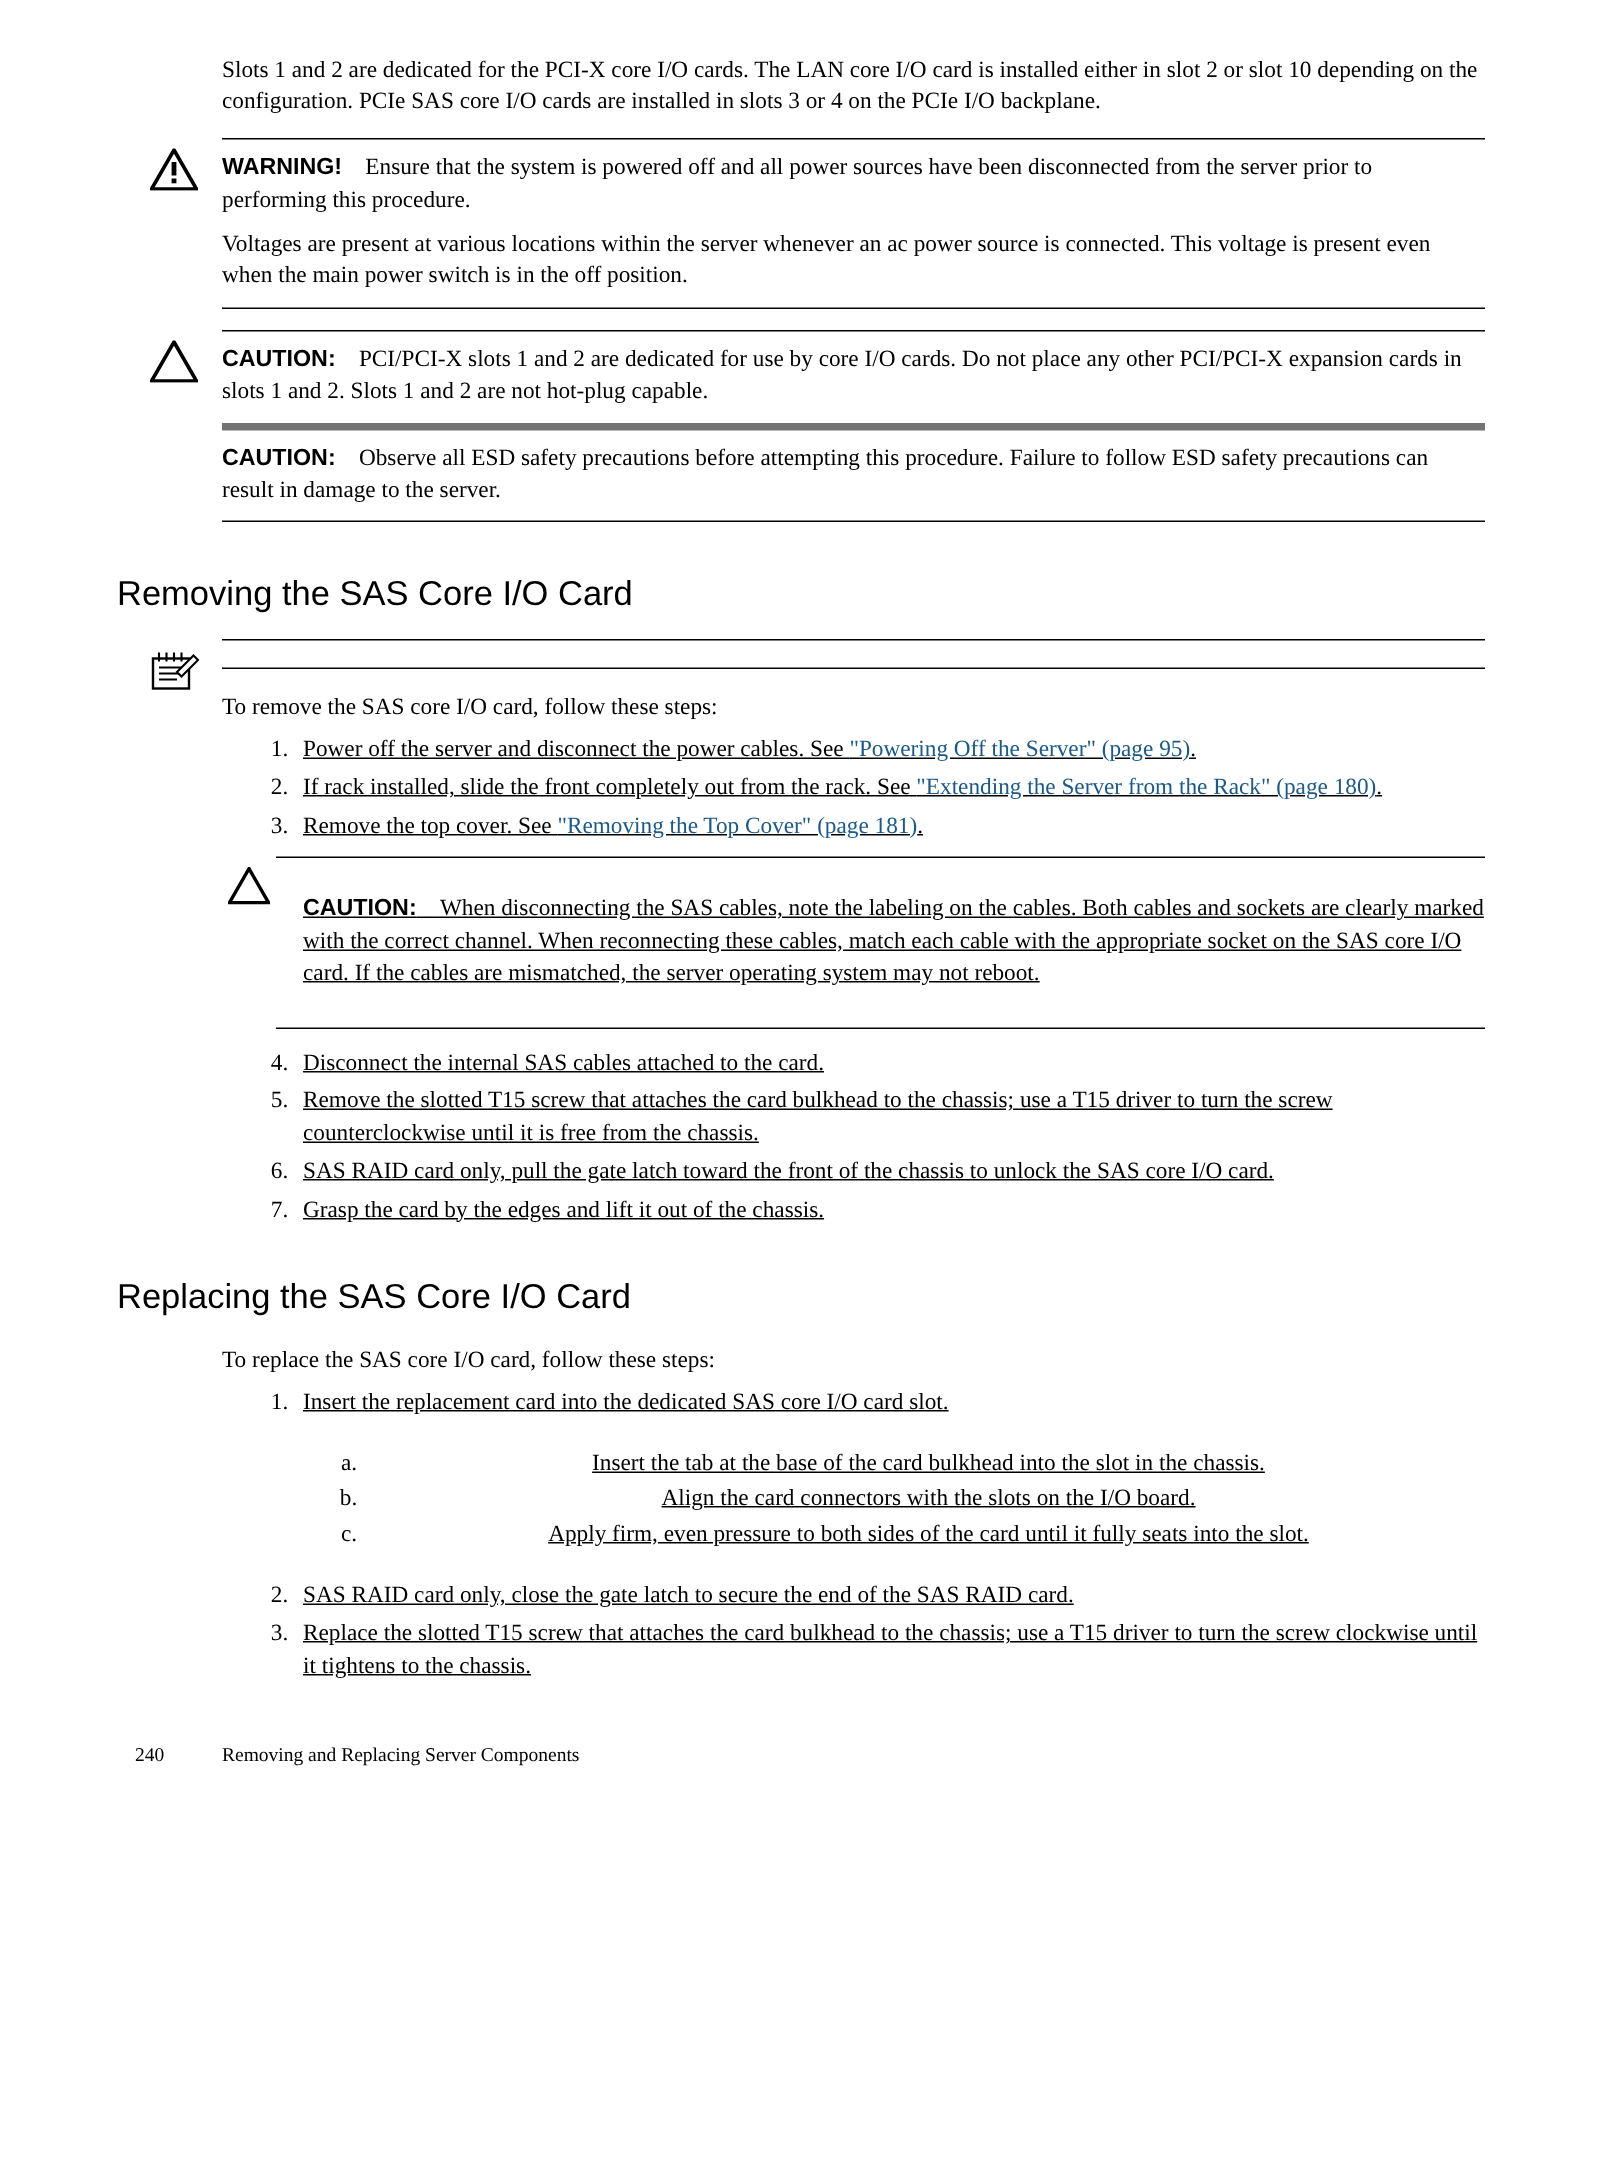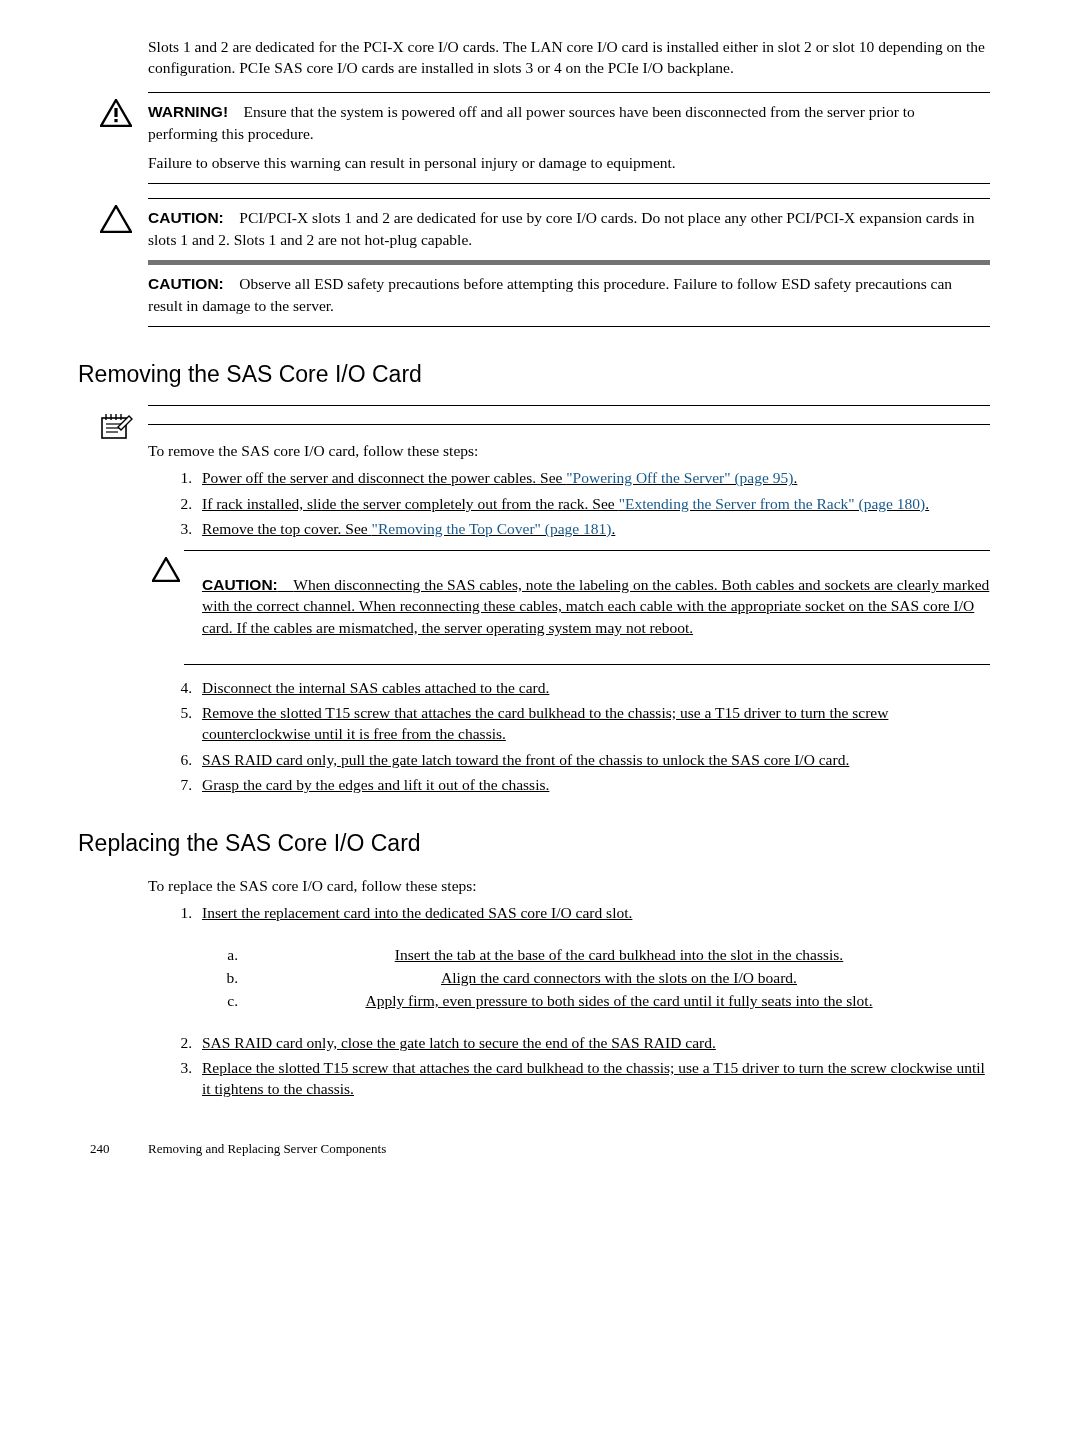--- a/index.html
+++ b/index.html
@@ -104,21 +104,21 @@
 
   <div class="admon">
     <div class="icon">
       <svg width="32" height="28" viewBox="0 0 32 28">
         <polygon points="16,1 31,27 1,27" fill="none" stroke="#000" stroke-width="2.4"></polygon>
         <rect x="14.4" y="9" width="3.2" height="9" fill="#000"></rect>
         <rect x="14.4" y="20" width="3.2" height="3.2" fill="#000"></rect>
       </svg>
     </div>
     <p><span class="label-bold">WARNING!</span>&nbsp;&nbsp;&nbsp;&nbsp;<span>Ensure that the system is powered off and all power sources have been disconnected from the server prior to performing this procedure.</span></p>
-    <p>Failure to observe this warning can result in personal injury or damage to equipment.</p>
+    <p>Voltages are present at various locations within the server whenever an ac power source is connected. This voltage is present even when the main power switch is in the off position.</p>
   </div>
 
   <div class="admon">
     <div class="icon">
       <svg width="32" height="28" viewBox="0 0 32 28">
         <polygon points="16,1 31,27 1,27" fill="none" stroke="#000" stroke-width="2.4"></polygon>
       </svg>
     </div>
     <p><span class="label-bold">CAUTION:</span>&nbsp;&nbsp;&nbsp;&nbsp;<span>PCI/PCI-X slots 1 and 2 are dedicated for use by core I/O cards. Do not place any other PCI/PCI-X expansion cards in slots 1 and 2. Slots 1 and 2 are not hot-plug capable.</span></p>
     <div class="admon-sub" style="border-top:5px solid #737373; padding-top:8px;">
@@ -141,21 +141,21 @@
         <line x1="22" y1="2" x2="22" y2="8" stroke="#000" stroke-width="1.4"></line>
         <path d="M22 18 L33 7 L30 4 L19 15 Z" fill="#fff" stroke="#000" stroke-width="1.4"></path>
       </svg>
     </div>
   </div>
 
   <p class="body-para">To remove the SAS core I/O card, follow these steps:</p>
 
   <ol class="steps">
     <li><span>Power off the server and disconnect the power cables. See </span><span class="xref">"Powering Off the Server" (page 95)</span><span>.</span></li>
-    <li><span>If rack installed, slide the server completely out from the rack. See </span><span class="xref">"Extending the Server from the Rack" (page 180)</span><span>.</span></li>
+    <li><span>If rack installed, slide the front completely out from the rack. See </span><span class="xref">"Extending the Server from the Rack" (page 180)</span><span>.</span></li>
     <li><span>Remove the top cover. See </span><span class="xref">"Removing the Top Cover" (page 181)</span><span>.</span>
 
       <div class="inline-admon">
         <div class="icon">
           <svg width="28" height="25" viewBox="0 0 32 28">
             <polygon points="16,1 31,27 1,27" fill="none" stroke="#000" stroke-width="2.6"></polygon>
           </svg>
         </div>
         <p><span class="label-bold">CAUTION:</span>&nbsp;&nbsp;&nbsp;&nbsp;<span>When disconnecting the SAS cables, note the labeling on the cables. Both cables and sockets are clearly marked with the correct channel. When reconnecting these cables, match each cable with the appropriate socket on the SAS core I/O card. If the cables are mismatched, the server operating system may not reboot.</span></p>
       </div>

